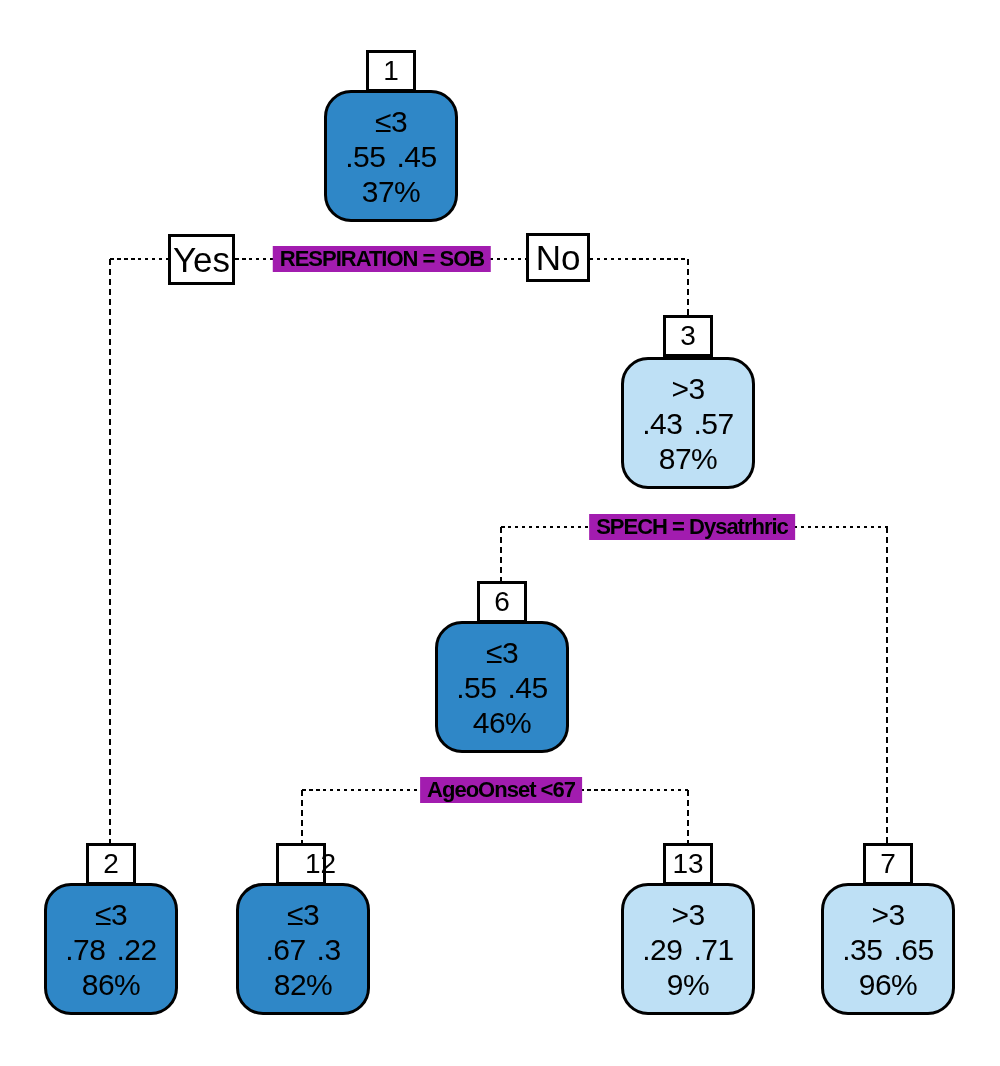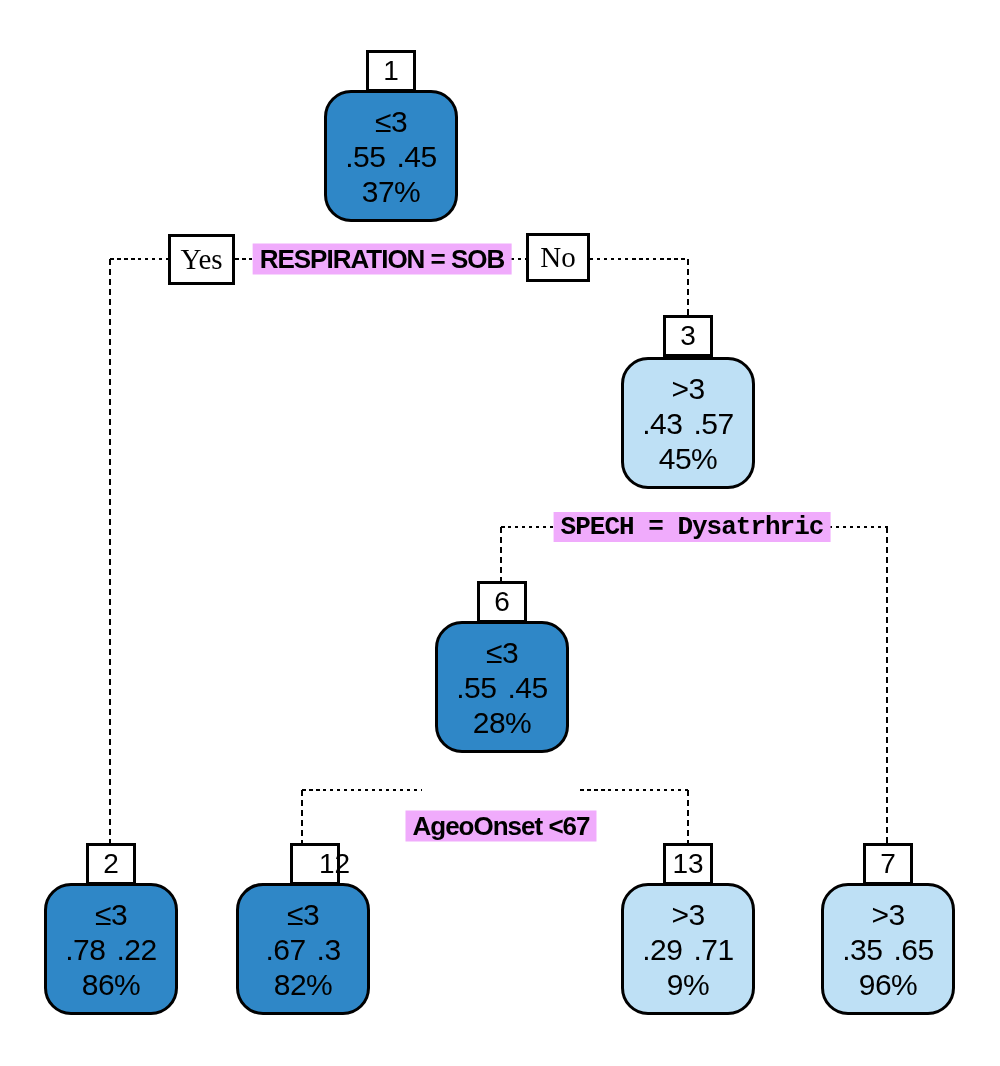--- a/index.html
+++ b/index.html
@@ -60,39 +60,38 @@
   .vdash {
     position: absolute;
     width: 2px;
     background: repeating-linear-gradient(180deg, var(--line) 0 6px, transparent 6px 10px);
     z-index: 1;
   }
   
   .split-text {
     position: absolute;
     transform: translate(-50%, -50%);
-    background: #f0abfc;
+    background: #a21caf;
     padding: 0 7px;
     font-weight: bold;
-    font-size: 26px;
+    font-size: 22px;
     letter-spacing: -1px;
     white-space: nowrap;
     z-index: 2;
   }
   
   .yn-box {
     position: absolute;
     background: #fff;
     border: 3px solid var(--line);
     display: flex;
     align-items: center;
     justify-content: center;
-    font-size: 29px;
+    font-size: 35px;
     z-index: 2;
-    font-family: Liberation Serif, serif;
   }
 </style>
 </head>
 <body>
 
 <div id="canvas">
 
   <div class="hdash" style="left:110px; top:258px; width:58px;"></div>
   <div class="hdash" style="left:235px; top:258px; width:55px;"></div>
   <div class="hdash" style="left:476px; top:258px; width:50px;"></div>
@@ -104,22 +103,22 @@
   <div class="hdash" style="left:780px; top:526px; width:108px;"></div>
   <div class="vdash" style="left:500px; top:527px; height:54px;"></div>
   <div class="vdash" style="left:886px; top:527px; height:316px;"></div>
 
   <div class="hdash" style="left:302px; top:789px; width:120px;"></div>
   <div class="hdash" style="left:580px; top:789px; width:109px;"></div>
   <div class="vdash" style="left:301px; top:790px; height:53px;"></div>
   <div class="vdash" style="left:687px; top:790px; height:53px;"></div>
 
   <div class="split-text" style="left:382px; top:259px;">RESPIRATION = SOB</div>
-  <div class="split-text" style="left:692px; top:527px;font-family:Liberation Mono, monospace;">SPECH = Dysatrhric</div>
-  <div class="split-text" style="left:501px; top:826px;">AgeoOnset &lt;67</div>
+  <div class="split-text" style="left:692px; top:527px;">SPECH = Dysatrhric</div>
+  <div class="split-text" style="left:501px; top:790px;">AgeoOnset &lt;67</div>
 
   <div class="yn-box" style="left:168px; top:234px; width:67px; height:51px;">Yes</div>
   <div class="yn-box" style="left:526px; top:233px; width:64px; height:49px;">No</div>
 
   <div class="numbox" style="left:366px; top:50px;">
     <span>1</span>
   </div>
   <div class="node dark" style="left:324px; top:90px;">
     <div>≤3</div>
     <div class="probs">
@@ -131,48 +130,48 @@
 
   <div class="numbox" style="left:663px; top:315px;">
     <span>3</span>
   </div>
   <div class="node light" style="left:621px; top:357px;">
     <div>&gt;3</div>
     <div class="probs">
       <span>.43</span>
       <span>.57</span>
     </div>
-    <div>45%</div>
+    <div>87%</div>
   </div>
 
   <div class="numbox" style="left:477px; top:581px;">
     <span>6</span>
   </div>
   <div class="node dark" style="left:435px; top:621px;">
     <div>≤3</div>
     <div class="probs">
       <span>.55</span>
       <span>.45</span>
     </div>
-    <div>28%</div>
+    <div>46%</div>
   </div>
 
   <div class="numbox" style="left:86px; top:843px;">
     <span>2</span>
   </div>
   <div class="node dark" style="left:44px; top:883px;">
     <div>≤3</div>
     <div class="probs">
       <span>.78</span>
       <span>.22</span>
     </div>
     <div>86%</div>
   </div>
 
-  <div class="numbox" style="left:290px; top:843px;padding-left:39px;">
+  <div class="numbox" style="left:276px; top:843px;padding-left:39px;">
     <span>12</span>
   </div>
   <div class="node dark" style="left:236px; top:883px;">
     <div>≤3</div>
     <div class="probs">
       <span>.67</span>
       <span>.3</span>
     </div>
     <div>82%</div>
   </div>

